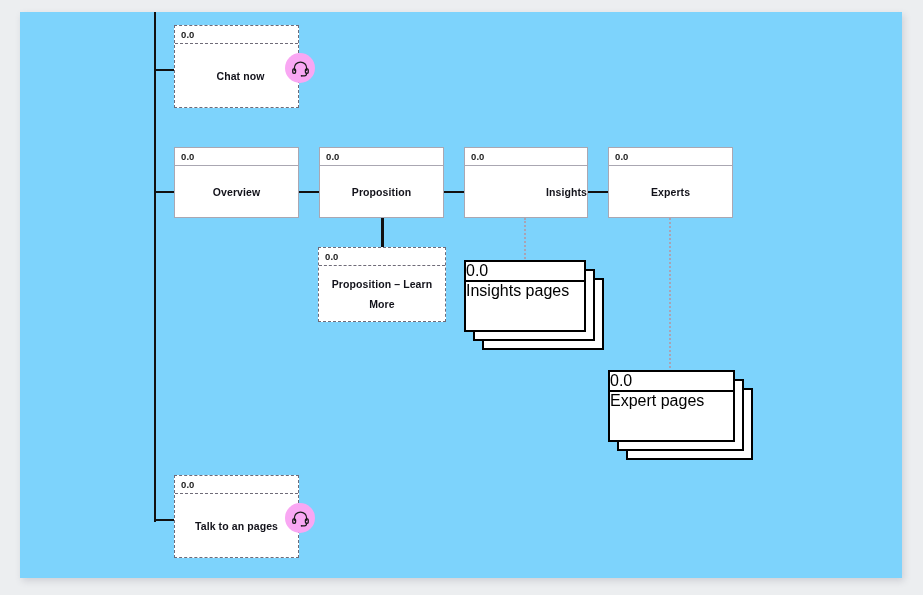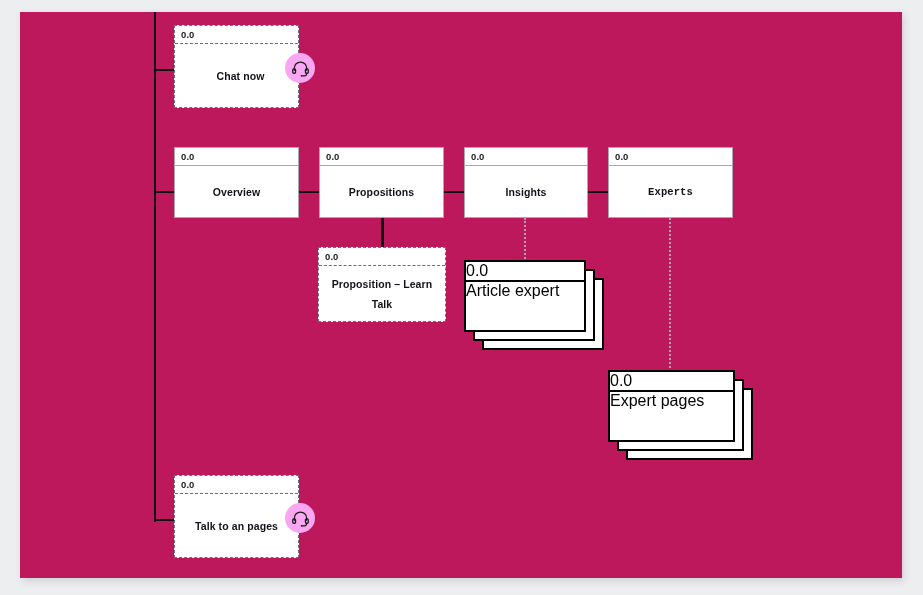--- a/index.html
+++ b/index.html
@@ -14,21 +14,21 @@
     overflow: hidden;
     font-family: "Liberation Sans", sans-serif;
   }
 
   #canvas {
     position: absolute;
     left: 20px;
     top: 12px;
     width: 882px;
     height: 566px;
-    background: #be185d;
+    background: #7dd3fc;
     box-shadow: 2px 3px 7px rgba(90, 90, 110, 0.20);
   }
 
   
   .line-v-solid {
     position: absolute;
     width: 2px;
     background: #111111;
   }
   .line-h-solid {
@@ -167,53 +167,53 @@
   <div class="node solid" style="left:154px; top:135px; width:125px; height:71px;">
     <div class="hdr">0.0</div>
     <div class="body" style="height:51px;">
       <span class="title">Overview</span>
     </div>
   </div>
 
   <div class="node solid" style="left:299px; top:135px; width:125px; height:71px;">
     <div class="hdr">0.0</div>
     <div class="body" style="height:51px;">
-      <span class="title">Propositions</span>
+      <span class="title">Proposition</span>
     </div>
   </div>
 
   <div class="node solid" style="left:444px; top:135px; width:124px; height:71px;">
     <div class="hdr">0.0</div>
+    <div class="body" style="height:51px;justify-content:flex-end;">
+      <span class="title">Insights</span>
+    </div>
+  </div>
+
+  <div class="node solid" style="left:588px; top:135px; width:125px; height:71px;">
+    <div class="hdr">0.0</div>
     <div class="body" style="height:51px;">
-      <span class="title">Insights</span>
-    </div>
-  </div>
-
-  <div class="node solid" style="left:588px; top:135px; width:125px; height:71px;">
-    <div class="hdr">0.0</div>
-    <div class="body" style="height:51px;font-family:Liberation Mono, monospace;">
       <span class="title">Experts</span>
     </div>
   </div>
 
   <div class="node dashed" style="left:298px; top:235px; width:128px; height:75px;">
     <div class="hdr">0.0</div>
     <div class="body" style="height:55px; flex-direction:column; padding:0 8px;">
       <span class="title">Proposition – Learn</span>
-      <span class="title">Talk</span>
+      <span class="title">More</span>
     </div>
   </div>
 
   <div class="stack" style="left:444px; top:248px; width:140px; height:90px;">
     <div class="sheet" style="left:18px; top:18px; width:122px; height:72px;"></div>
     <div class="sheet" style="left:9px; top:9px; width:122px; height:72px;"></div>
     <div class="sheet front" style="width:122px; height:72px;">
       <div class="hdr">0.0</div>
       <div class="body" style="height:49px;">
-        <span class="title">Article expert</span>
+        <span class="title">Insights pages</span>
       </div>
     </div>
   </div>
 
   <div class="stack" style="left:588px; top:358px; width:145px; height:95px;">
     <div class="sheet" style="left:18px; top:18px; width:127px; height:72px;"></div>
     <div class="sheet" style="left:9px; top:9px; width:127px; height:72px;"></div>
     <div class="sheet front" style="width:127px; height:72px;">
       <div class="hdr">0.0</div>
       <div class="body" style="height:36px;">

